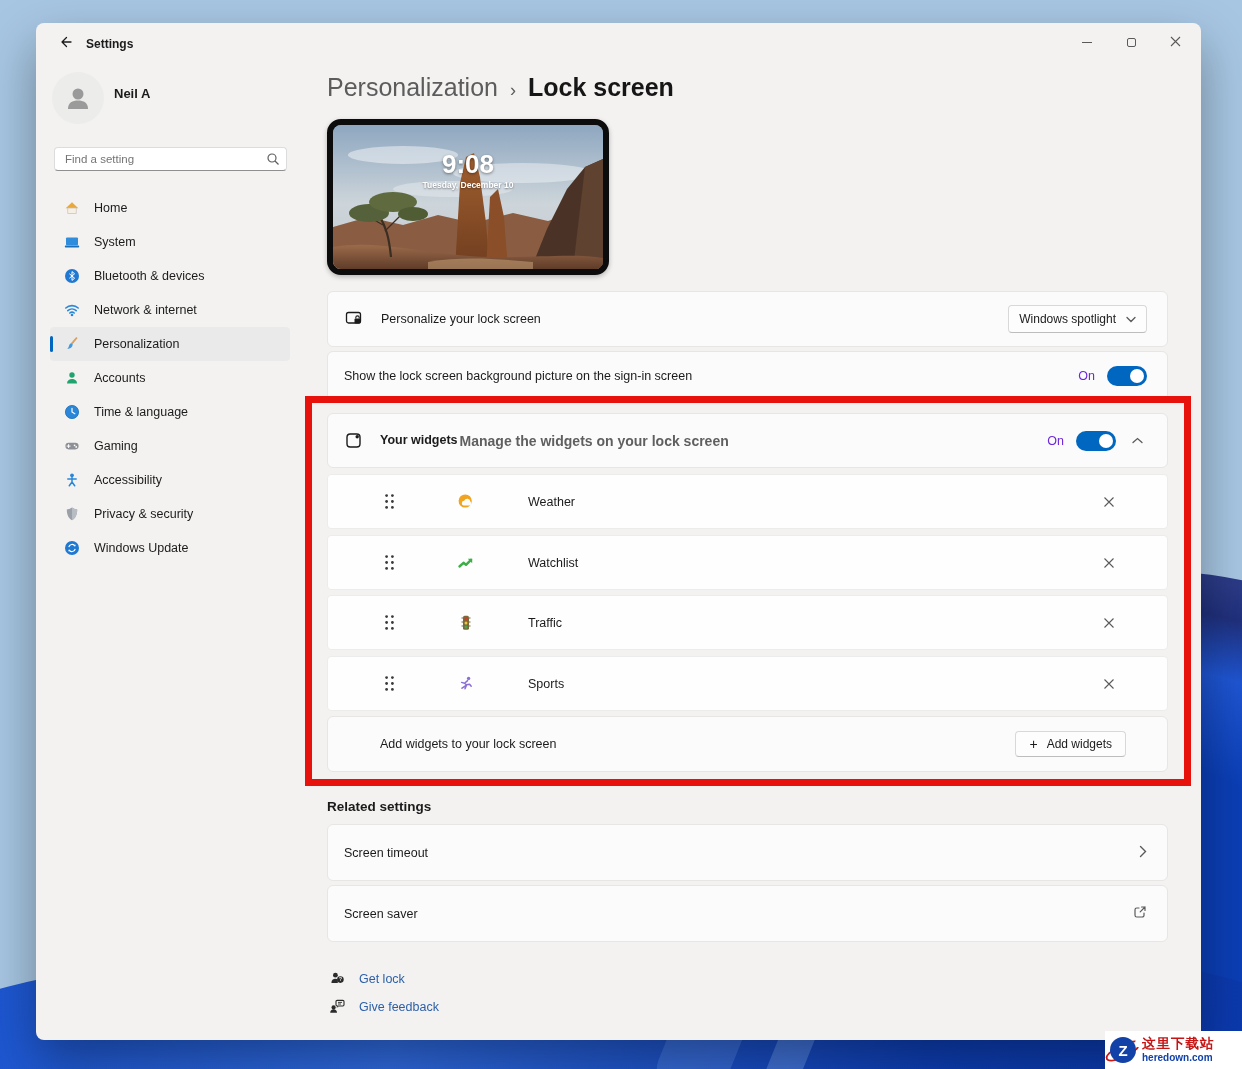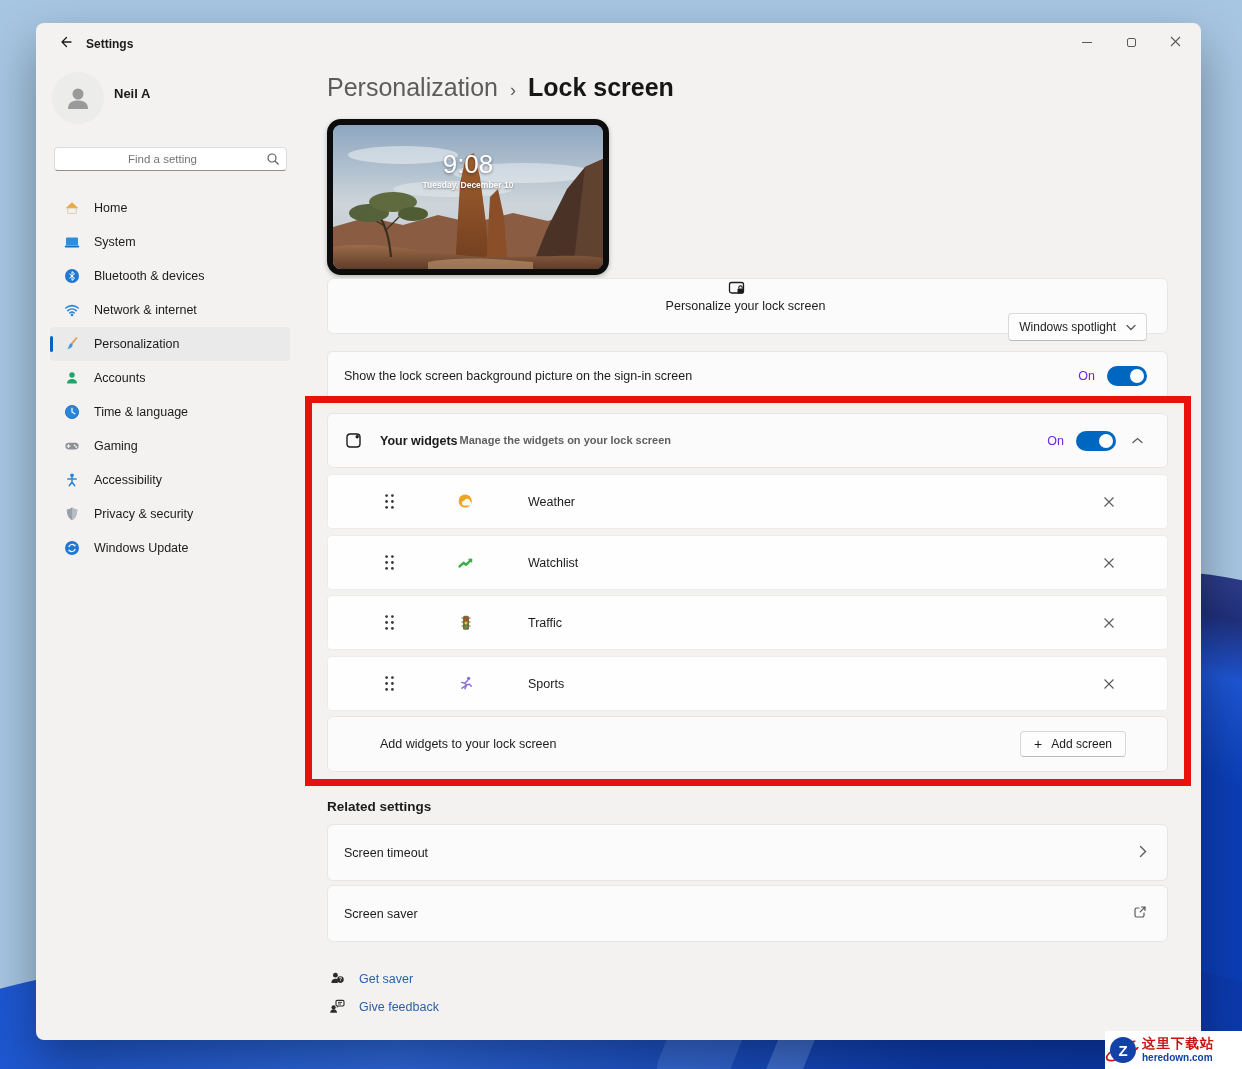--- a/index.html
+++ b/index.html
@@ -32,64 +32,64 @@
   .min-glyph { width:10px; height:1px; background:#5a5a5a; }
   .max-glyph { width:9px; height:9px; border:1px solid #5a5a5a; border-radius:2px; }
 
   
   .avatar { position:absolute; left:16px; top:49px; width:52px; height:52px; border-radius:50%;
     background:#ececeb; display:flex; align-items:center; justify-content:center; }
   .user-name { position:absolute; left:78px; top:63px; font-size:13px; font-weight:700; color:#1b1b1b; }
   .search-box { position:absolute; left:18px; top:124px; width:233px; height:24px; background:#fff;
     border:1px solid #dcdcdc; border-bottom-color:#8f8f8f; border-radius:4px; }
   .search-box input { width:100%; height:100%; border:none; outline:none; background:transparent;
-    font-size:11.5px; color:#1b1b1b; padding:0 26px 0 10px; font-family:inherit;text-align:center; }
+    font-size:11.5px; color:#1b1b1b; padding:0 26px 0 10px; font-family:inherit; }
   .search-box .sicon { position:absolute; right:6px; top:4px; }
   .nav { position:absolute; left:14px; top:168px; width:240px; display:flex; flex-direction:column; }
   .nav-item { position:relative; height:34px; display:flex; align-items:center; gap:14px;
     padding-left:14px; border-radius:4px; font-size:12.5px; color:#1b1b1b; cursor:pointer; }
   .nav-item.selected { background:#eaeaea; }
   .nav-item.selected::before { content:""; position:absolute; left:0; top:9px; width:3px; height:16px;
     border-radius:2px; background:#0067c0; }
   .nav-item svg { flex:0 0 16px; }
 
   
   .breadcrumb { position:absolute; left:291px; top:50px; font-size:25px; display:flex; gap:12px;
     align-items:baseline; }
   .bc-parent { color:#5c5c5c; } .bc-sep { color:#5c5c5c; font-size:18px; } .bc-current { color:#161616; font-weight:700; }
 
   .preview { position:absolute; left:291px; top:96px; width:282px; height:156px;
     border:6px solid #0c0c0c; border-radius:14px; overflow:hidden; background:#7c8aa0;
     box-shadow:0 2px 5px rgba(0,0,0,.25); }
   .preview svg { display:block; }
   .pv-time { position:absolute; left:0; right:0; top:24px; text-align:center; color:#fff;
-    font-size:26px; font-weight:400; text-shadow:0 1px 3px rgba(0,0,0,.45); }
+    font-size:26px; font-weight:700; text-shadow:0 1px 3px rgba(0,0,0,.45); }
   .pv-date { position:absolute; left:0; right:0; top:55px; text-align:center; color:#fff;
     font-size:8.5px; font-weight:700; text-shadow:0 1px 2px rgba(0,0,0,.45); }
 
   .card { position:absolute; left:291px; width:841px; background:#fbfbfb; border:1px solid #e7e6e5;
     border-radius:6px; display:flex; align-items:center; padding:0 20px 0 16px; }
-  .c-personalize { top:255px; height:56px;flex-direction:column; }
+  .c-personalize { top:268px; height:56px; }
   .c-signin { top:328px; height:50px; }
   .c-widgets-head { top:390px; height:55px; }
   .wrow { position:absolute; left:291px; width:841px; height:55px; background:#fefefe;
     border:1px solid #ececeb; border-radius:4px; display:flex; align-items:center;
     padding:0 48px 0 56px;gap:35px; }
   .wr-0 { top:451px; } .wr-1 { top:512px; } .wr-2 { top:572px; } .wr-3 { top:633px;justify-content:space-between; }
   .c-add { top:693px; height:56px; }
 
   .row-label { font-size:12.5px; color:#1b1b1b; }
   .row-icon { margin-right:17px; display:flex; }
   .widget-label { margin-left:18px; font-size:12.5px; color:#1b1b1b; }
   .widget-icon { margin-left:27px; display:flex; }
   .drag-handle { display:flex; cursor:grab; }
   .x-btn { margin-left:auto; display:flex; padding:4px; cursor:pointer; }
 
   .title-block { display:flex; gap:2px;font-weight:bold; }
-  .sub-label { font-size:11px; color:#5f5f5f; }
+  .sub-label { font-size:14px; color:#5f5f5f; }
 
   .right-cluster { margin-left:auto; display:flex; align-items:center; gap:12px; }
   .toggle-label { font-size:12.5px; color:#6d28d9; }
   .toggle { width:40px; height:20px; border-radius:10px; background:#0067c0; position:relative; cursor:pointer; }
   .toggle::after { content:""; position:absolute; right:3px; top:3px; width:14px; height:14px;
     border-radius:50%; background:#fff; }
   .dropdown { display:flex; gap:10px; background:#fdfdfd; border:1px solid #d8d8d8;
     border-bottom-color:#bdbdbd; border-radius:4px; padding:6px 10px; font-size:12px; color:#1b1b1b; cursor:pointer; }
   .chev-btn { display:flex; padding:4px; cursor:pointer; }
 
@@ -459,21 +459,21 @@
         <svg width="12" height="12" viewBox="0 0 12 12">
             <path d="M1.5 1.5 L10.5 10.5 M10.5 1.5 L1.5 10.5" stroke="#5a5a5a" stroke-width="1.1"></path>
           </svg>
       </span>
     </div>
 
     <div class="card c-add">
       <span class="row-label" style="margin-left:36px">Add widgets to your lock screen</span>
       <div class="add-btn">
         <span class="plus-glyph">+</span>
-        <span>Add screen</span>
+        <span>Add widgets</span>
       </div>
     </div>
 
     <div class="related-heading">Related settings</div>
 
     <div class="card c-timeout">
       <span class="row-label">Screen timeout</span>
       <div class="right-cluster">
         <span>
           <svg width="8" height="13" viewBox="0 0 8 13">
@@ -495,21 +495,21 @@
       </div>
     </div>
 
     <div class="footer-link fl-0">
       <svg width="17" height="17" viewBox="0 0 17 17">
           <circle cx="6.4" cy="5.2" r="2.4" fill="#2b2b2b"></circle>
           <path d="M2.4 13 C2.4 10.2 4.2 8.8 6.4 8.8 C7.3 8.8 8.1 9 8.8 9.4 L8.8 13 Z" fill="#2b2b2b"></path>
           <circle cx="11.4" cy="9.6" r="3.3" fill="#2b2b2b"></circle>
           <text x="11.4" y="11.2" font-size="4.8" fill="#fff" text-anchor="middle" font-family="Liberation Sans, sans-serif" font-weight="bold">?</text>
         </svg>
-      <span>Get saver</span>
+      <span>Get lock</span>
     </div>
     <div class="footer-link fl-1">
       <svg width="17" height="17" viewBox="0 0 17 17">
           <rect x="7" y="2.4" width="8" height="5.6" rx="1.2" stroke="#2b2b2b" stroke-width="1.1" fill="none"></rect>
           <path d="M9 4.4 H13 M9 6 H12" stroke="#2b2b2b" stroke-width="0.9"></path>
           <path d="M8.4 8 L7.4 9.6 L9.6 9 Z" fill="#2b2b2b"></path>
           <circle cx="4.6" cy="9.4" r="2.1" fill="#2b2b2b"></circle>
           <path d="M1.2 14.8 C1.2 12.4 2.7 11.2 4.6 11.2 C6.5 11.2 8 12.4 8 14.8 Z" fill="#2b2b2b"></path>
         </svg>
       <span>Give feedback</span>

